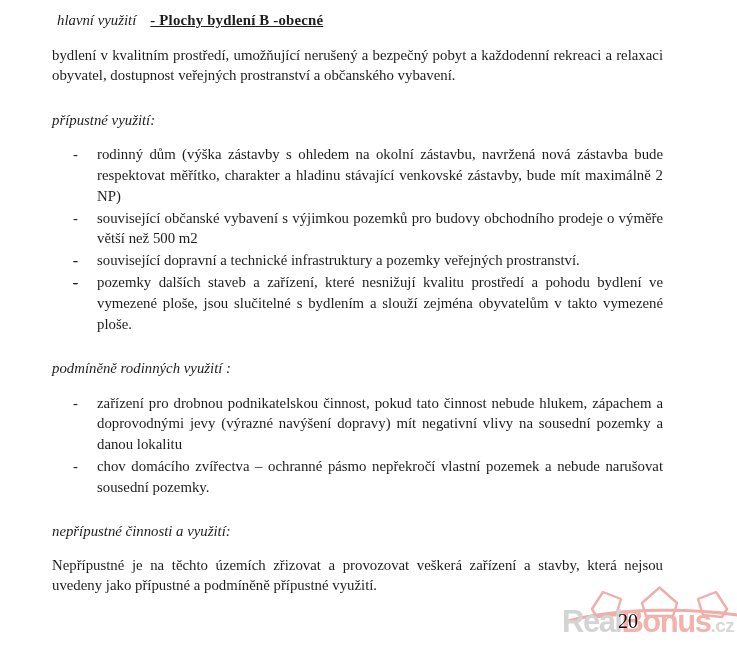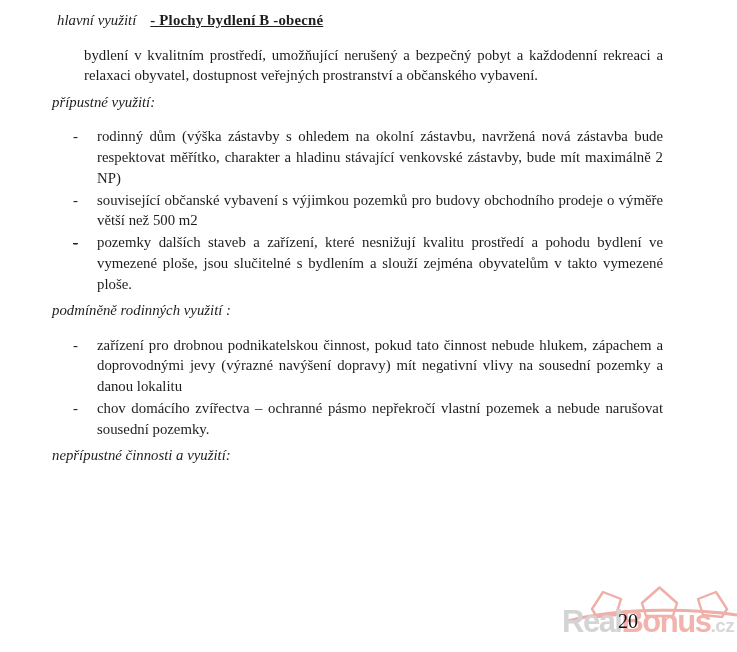--- a/index.html
+++ b/index.html
@@ -25,22 +25,22 @@
   .doc-header { white-space: nowrap; margin-left: 5px; }
   .doc-header .label { font-style: italic; }
   .doc-header .title {
     font-weight: bold;
     text-decoration: underline;
     margin-left: 14px;
     letter-spacing: 0.2px;
   }
   
   p.justify { text-align: justify; }
-  .intro { margin-top: 14px; margin-left: 32px; }
-  .sec-heading { font-style: italic; margin-top: 6px; }
+  .intro { margin-top: 14px; }
+  .sec-heading { font-style: italic; margin-top: 24px; }
   .closing { margin-top: 13px; }
   
   ul.dash-list { list-style: none; margin-top: 14px; }
   ul.dash-list li {
     position: relative;
     padding-left: 45px;
     text-align: justify;
     margin-bottom: 1.5px;
   }
   ul.dash-list .dash {
@@ -94,35 +94,36 @@
     </div>
 
     <p class="intro justify">bydlení v kvalitním prostředí, umožňující nerušený a bezpečný pobyt a každodenní rekreaci a relaxaci obyvatel, dostupnost veřejných prostranství a občanského vybavení.</p>
 
     <p class="sec-heading">přípustné využití:</p>
 
     <ul class="dash-list">
       <li><span class="dash">-</span><span>rodinný dům (výška zástavby s ohledem na okolní zástavbu, navržená nová zástavba bude respektovat měřítko, charakter a hladinu stávající venkovské zástavby, bude mít maximálně 2 NP)</span></li>
       <li><span class="dash">-</span><span>související občanské vybavení s výjimkou pozemků pro budovy obchodního prodeje o výměře větší než 500 m2</span></li>
       <li><span class="dash">-</span></li>
-      <li><span class="dash">-</span></li>
+      <li><span class="dash">-</span><span>související dopravní a technické infrastruktury a pozemky veřejných prostranství.</span></li>
       <li><span class="dash">-</span></li>
       <li><span class="dash">-</span></li>
       <li><span class="dash">-</span><span>pozemky dalších staveb a zařízení, které nesnižují kvalitu prostředí a pohodu bydlení ve vymezené ploše, jsou slučitelné s bydlením a slouží zejména obyvatelům v takto vymezené ploše.</span></li>
     </ul>
 
     <p class="sec-heading">podmíněně rodinných využití :</p>
 
     <ul class="dash-list">
       <li><span class="dash">-</span><span>zařízení pro drobnou podnikatelskou činnost, pokud tato činnost nebude hlukem, zápachem a doprovodnými jevy (výrazné navýšení dopravy) mít negativní vlivy na sousední pozemky a danou lokalitu</span></li>
       <li><span class="dash">-</span><span>chov domácího zvířectva – ochranné pásmo nepřekročí vlastní pozemek a nebude narušovat sousední pozemky.</span></li>
     </ul>
 
     <p class="sec-heading">nepřípustné činnosti a využití:</p>
 
+    <p class="closing justify">Nepřípustné je na těchto územích zřizovat a provozovat veškerá zařízení a stavby, která nejsou uvedeny jako přípustné a podmíněně přípustné využití.</p>
 
   </div>
 
   <div class="watermark">
     <svg class="crown-svg" width="200" height="38" viewBox="0 0 200 38" xmlns="http://www.w3.org/2000/svg">
       <g fill="#ffffff" stroke="#f0aea8" stroke-width="2.4" stroke-linejoin="round">
         <path d="M 28 23 L 39 6 L 57 13 L 52 29 L 33 31 Z"></path>
         <path d="M 134 13 L 152 6 L 163 23 L 158 31 L 139 29 Z"></path>
         <path d="M 78 17 L 95.5 1.5 L 113 17 L 109 30 L 82 30 Z"></path>
       </g>

